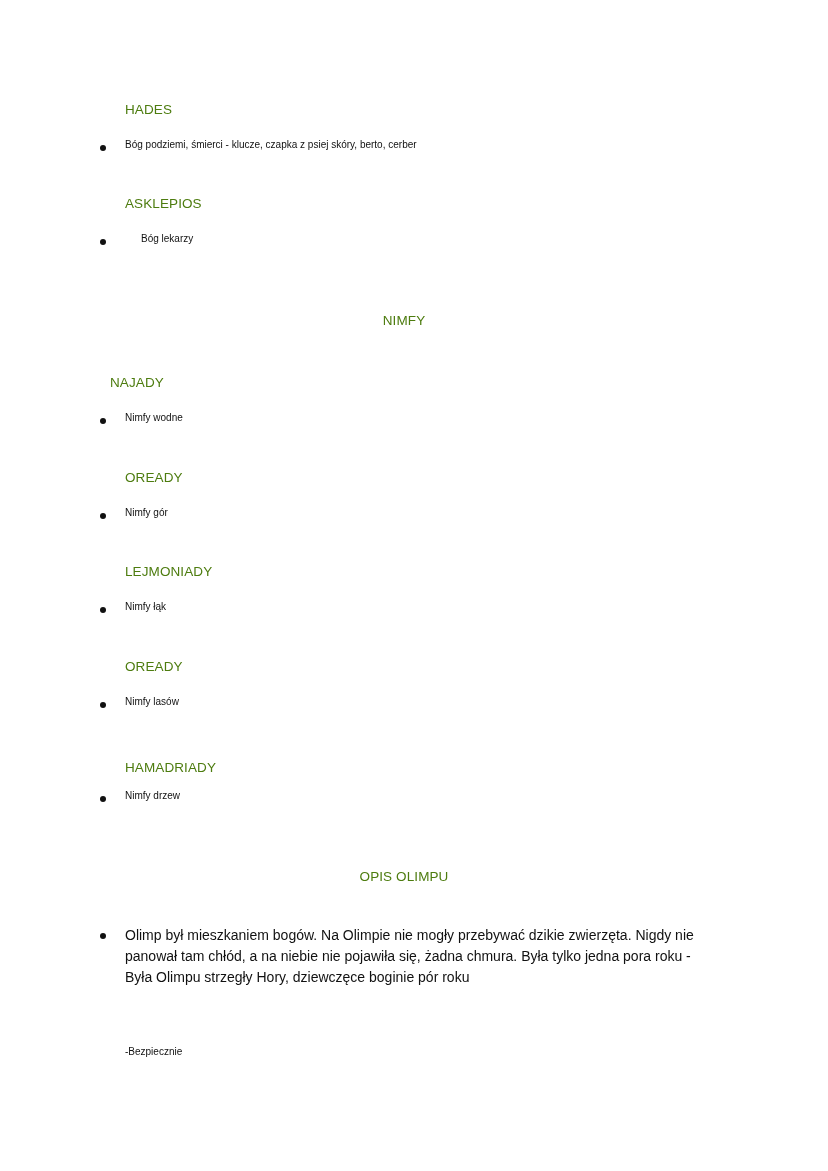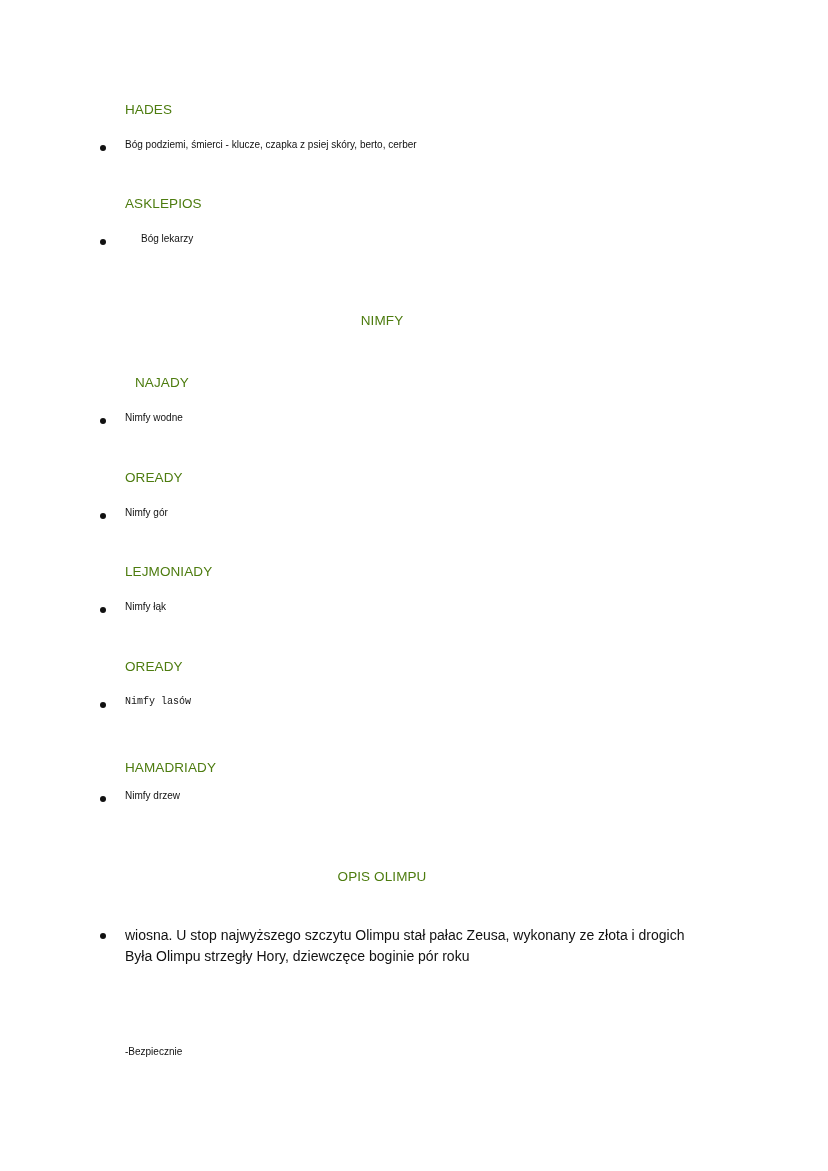--- a/index.html
+++ b/index.html
@@ -3,60 +3,61 @@
 <meta charset="utf-8">
 <style>
   html, body { margin: 0; padding: 0; background: #ffffff; }
   body { width: 828px; height: 1171px; position: relative; overflow: hidden;
          font-family: "Liberation Sans", sans-serif; color: #111111; }
   .abs { position: absolute; }
   .heading { color: #4d7c0f; font-size: 13.5px; letter-spacing: 0.1px; }
   .item { font-size: 10px; left: 125px; }
   .bullet { position: absolute; left: 100px; width: 6px; height: 6px; border-radius: 50%; background: #111; }
   .para { left: 125px; width: 610px; font-size: 14px; line-height: 21px; }
-  .center { left: 0; width: 764px; text-align: center; }
+  .center { left: 0; width: 764px; text-align: center; padding-left: 22px; }
 </style>
 </head>
 <body>
 
 <div>
 
   <div class="abs heading" style="left:125px; top:102px;">HADES</div>
   <span class="bullet" style="top:145px;"></span>
   <div class="abs item" style="top:139px;">Bóg podziemi, śmierci - klucze, czapka z psiej skóry, berto, cerber</div>
 
   <div class="abs heading" style="left:125px; top:196px;">ASKLEPIOS</div>
   <span class="bullet" style="top:239px;"></span>
   <div class="abs item" style="top:233px;margin-left:16px;">Bóg lekarzy</div>
 
   <div class="abs heading center" style="top:313px;">NIMFY</div>
 
-  <div class="abs heading" style="left:135px; top:375px;">NAJADY</div>
+  <div class="abs heading" style="left:110px; top:375px;">NAJADY</div>
   <span class="bullet" style="top:418px;"></span>
   <div class="abs item" style="top:412px;">Nimfy wodne</div>
 
   <div class="abs heading" style="left:125px; top:470px;">OREADY</div>
   <span class="bullet" style="top:513px;"></span>
   <div class="abs item" style="top:507px;">Nimfy gór</div>
 
   <div class="abs heading" style="left:125px; top:564px;">LEJMONIADY</div>
   <span class="bullet" style="top:607px;"></span>
   <div class="abs item" style="top:601px;">Nimfy łąk</div>
 
   <div class="abs heading" style="left:125px; top:659px;">OREADY</div>
   <span class="bullet" style="top:702px;"></span>
-  <div class="abs item" style="top:696px;font-family:Liberation Mono, monospace;">Nimfy lasów</div>
+  <div class="abs item" style="top:696px;">Nimfy lasów</div>
 
   <div class="abs heading" style="left:125px; top:753px;margin-top:7px;">HAMADRIADY</div>
   <span class="bullet" style="top:796px;"></span>
   <div class="abs item" style="top:790px;">Nimfy drzew</div>
 
   <div class="abs heading center" style="top:869px;">OPIS OLIMPU</div>
 
   <span class="bullet" style="top:933px;"></span>
   <div class="abs para" style="top:925px;">
-    <div>wiosna. U stop najwyższego szczytu Olimpu stał pałac Zeusa, wykonany ze złota i drogich</div>
+    <div>Olimp był mieszkaniem bogów. Na Olimpie nie mogły przebywać dzikie zwierzęta. Nigdy nie</div>
+    <div>panował tam chłód, a na niebie nie pojawiła się, żadna chmura. Była tylko jedna pora roku -</div>
     <div>Była Olimpu strzegły Hory, dziewczęce boginie pór roku</div>
   </div>
 
   <div class="abs item" style="top:1046px;">-Bezpiecznie</div>
 
 </div>
 
 </body></html>

